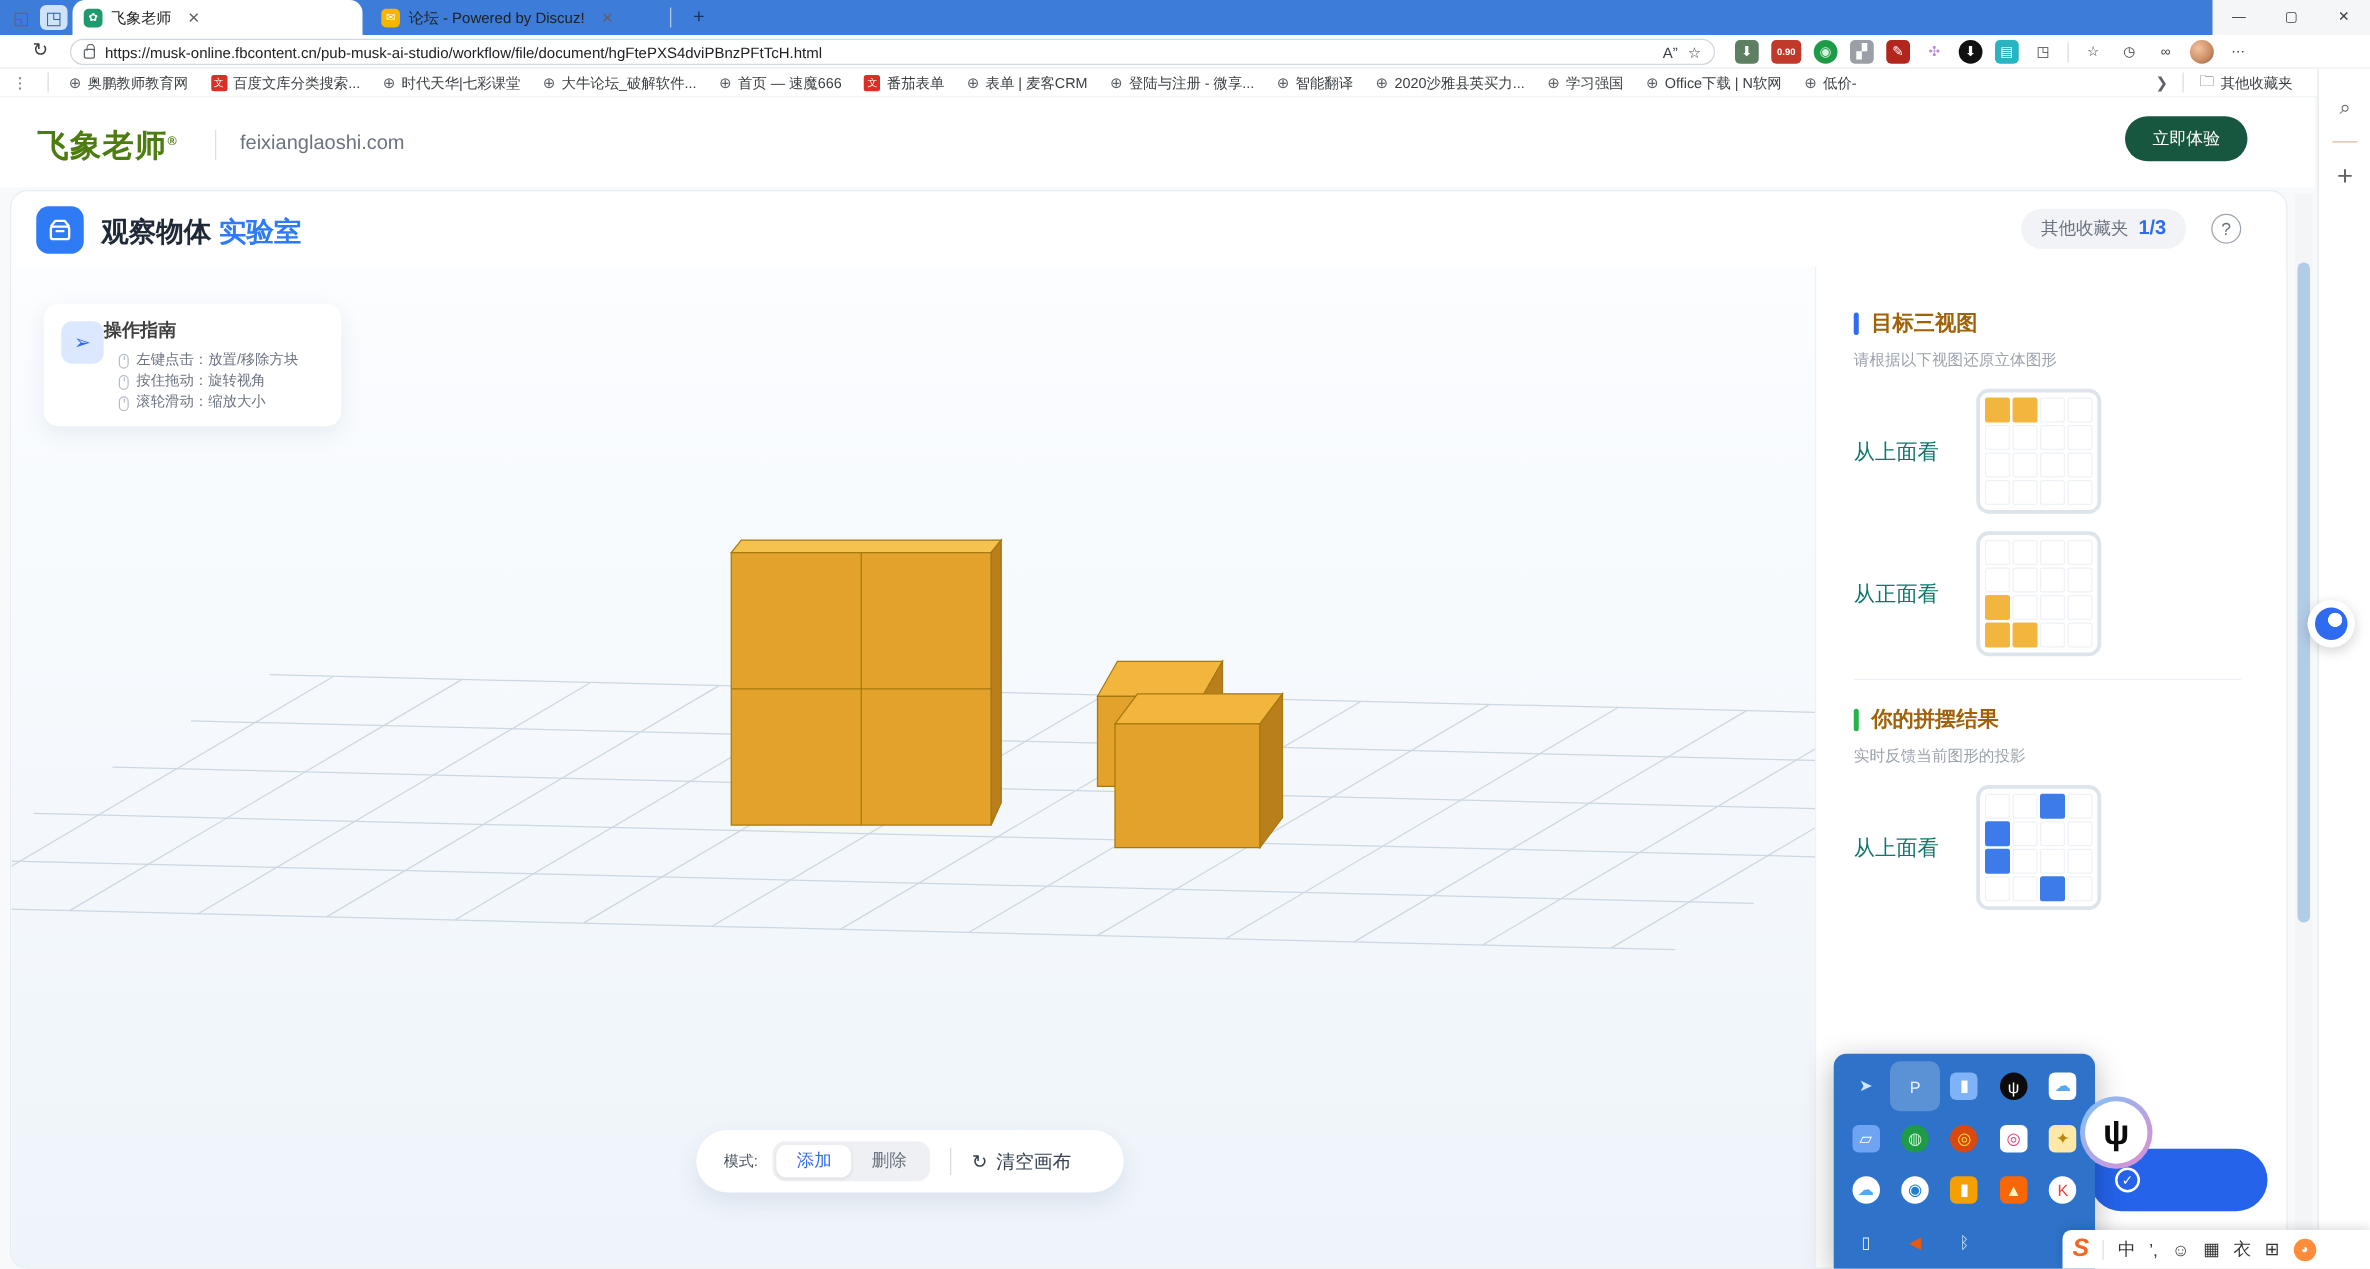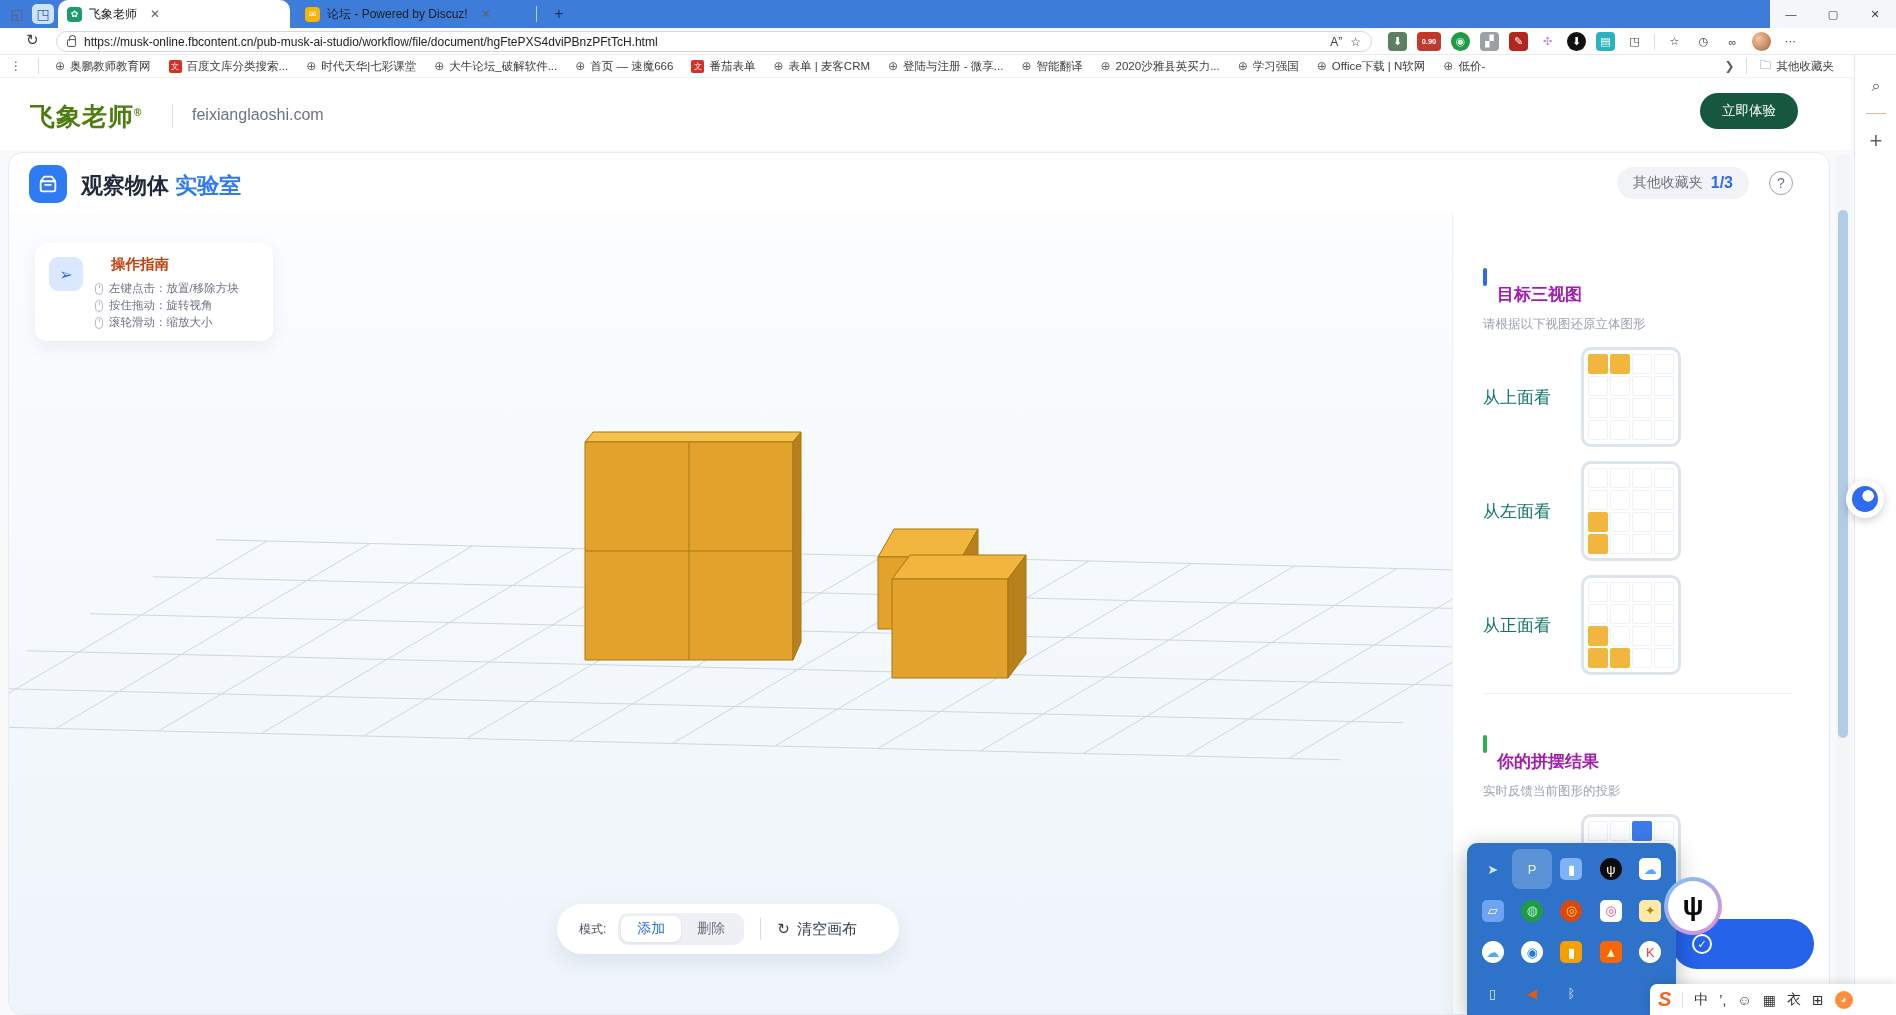--- a/index.html
+++ b/index.html
@@ -72,41 +72,41 @@
     color:#6b7280; font-size:14px; display:flex; align-items:center; justify-content:center; }
 
   
   .scene { position:absolute; left:0; top:60px; width:1443px; height:803px;
     background:linear-gradient(#fbfdff,#eef4fa); }
   .scene svg { position:absolute; inset:0; }
   .guide { position:absolute; left:26px; top:30px; width:238px; height:98px; background:#fff; border-radius:12px;
     box-shadow:0 6px 18px rgba(30,60,110,.08); padding:12px 14px; }
   .guide-ico { position:absolute; left:14px; top:14px; width:34px; height:34px; background:#dbe8ff; border-radius:9px;
     color:#2f6bf0; font-size:16px; display:flex; align-items:center; justify-content:center; }
-  .guide h4 { margin-left:62px; font-size:14.5px; color:#c2410c; }
+  .guide h4 { margin-left:34px; font-size:14.5px; color:#404040; }
   .guide ul { margin:6px 0 16px 46px; list-style:none; }
   .guide li { display:flex; align-items:center; gap:6px; font-size:11.5px; color:#6b7280; line-height:17px; }
   .m-ico { width:8px; height:12px; border:1.3px solid #b6bdc6; border-radius:4px; position:relative; flex:none; }
   .m-ico:before { content:""; position:absolute; left:2.5px; top:1px; width:1px; height:3px; background:#b6bdc6; }
 
   .modebar { position:absolute; left:548px; top:691px; width:342px; height:50px; background:#fff; border-radius:26px;
     box-shadow:0 8px 20px rgba(30,60,110,.10); display:flex; align-items:center; padding:0 22px; gap:12px; }
   .modebar .lbl { font-size:12px; color:#4b5563; }
   .seg { background:#eef0f3; border-radius:10px; display:flex; padding:3px; }
   .seg .opt { padding:4px 16px; font-size:14px; color:#6b7280; border-radius:8px; }
   .seg .opt.on { background:#fff; color:#2f6bf0; box-shadow:0 1px 3px rgba(0,0,0,.08); }
   .modebar .div { width:1px; height:22px; background:#d9dde3; margin:0 4px; }
   .clear { display:flex; align-items:center; gap:7px; font-size:15px; color:#374151; }
   .clear .r { font-size:15px; color:#374151; }
 
   
   .panel { position:absolute; left:1443px; top:60px; width:379px; height:803px; background:#fff; border-left:1px solid #eef1f5; padding:34px 0 0 30px; }
   .sec-h { display:flex; align-items:center; gap:10px; }
   .sec-bar { width:4px; height:18px; border-radius:2px; }
-  .sec-title { font-size:17px; font-weight:bold; color:#a21caf;margin-top:36px; }
+  .sec-title { font-size:17px; font-weight:bold; color:#a16207; }
   .sec-sub { margin:10px 0 14px 0; font-size:12.5px; color:#9ca3af; }
   .view-row { display:flex; align-items:center; margin-bottom:14px; }
   .view-lbl { width:98px; font-size:17px; color:#0f766e; }
   .mini-grid { width:100px; height:100px; background:#fff; border:3px solid #dde4ec; border-radius:10px;
     display:grid; grid-template-columns:repeat(4,1fr); grid-template-rows:repeat(4,1fr); gap:2px; padding:4px; }
   .mini-grid .cell { background:#fff; border:1px solid #eef1f5; border-radius:2px; }
   .panel-div { width:310px; height:1px; background:#eef1f5; margin:18px 0 20px 0; }
 
   
   .scrollbar { position:absolute; left:1836px; top:155px; width:14px; height:860px; background:#f3f5f7; z-index:40; }
@@ -393,41 +393,20 @@
             <div class="cell"></div>
             <div class="cell"></div>
             <div class="cell"></div>
             <div class="cell"></div>
             <div class="cell"></div>
             <div class="cell"></div>
             <div class="cell"></div>
           </div>
       </div>
       <div class="view-row">
-        <span class="view-lbl">从左面看</span>
-        <div class="mini-grid">
-            <div class="cell"></div>
-            <div class="cell"></div>
-            <div class="cell"></div>
-            <div class="cell"></div>
-            <div class="cell"></div>
-            <div class="cell"></div>
-            <div class="cell"></div>
-            <div class="cell"></div>
-            <div class="cell" style="background: rgb(242, 181, 61); border: none;"></div>
-            <div class="cell"></div>
-            <div class="cell"></div>
-            <div class="cell"></div>
-            <div class="cell" style="background: rgb(242, 181, 61); border: none;"></div>
-            <div class="cell"></div>
-            <div class="cell"></div>
-            <div class="cell"></div>
-          </div>
-      </div>
-      <div class="view-row">
         <span class="view-lbl">从正面看</span>
         <div class="mini-grid">
             <div class="cell"></div>
             <div class="cell"></div>
             <div class="cell"></div>
             <div class="cell"></div>
             <div class="cell"></div>
             <div class="cell"></div>
             <div class="cell"></div>
             <div class="cell"></div>

